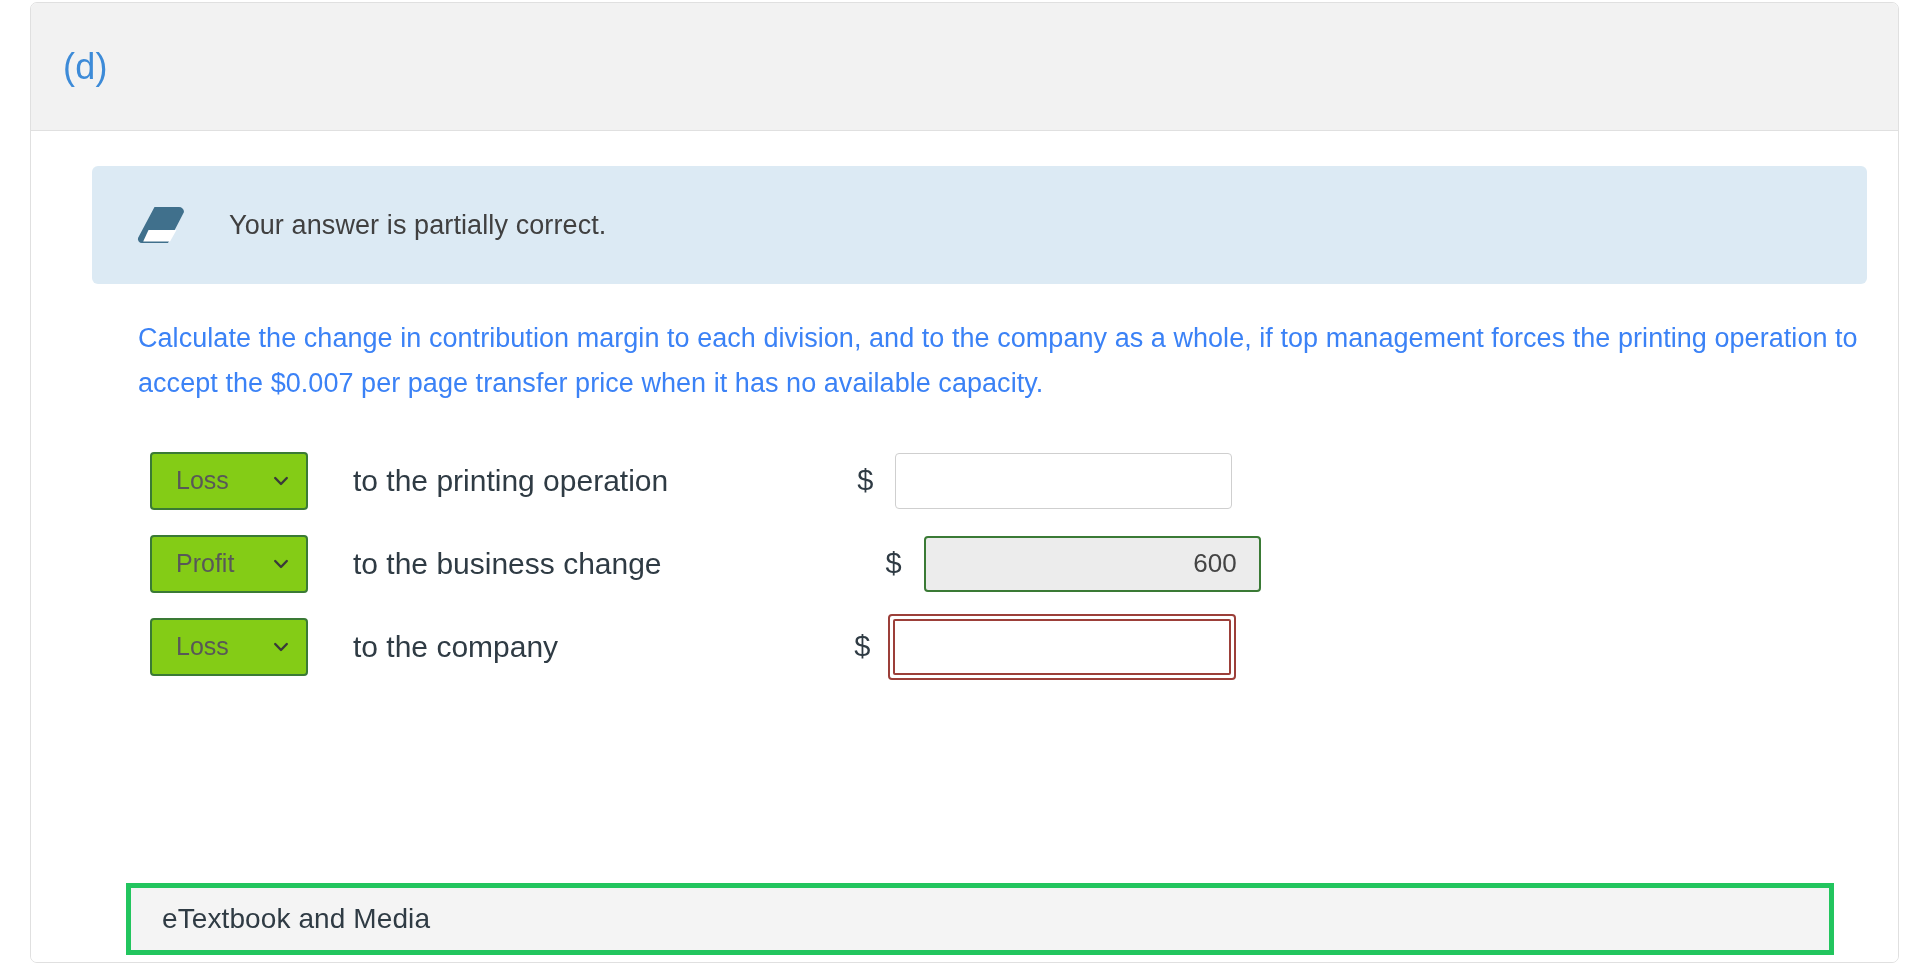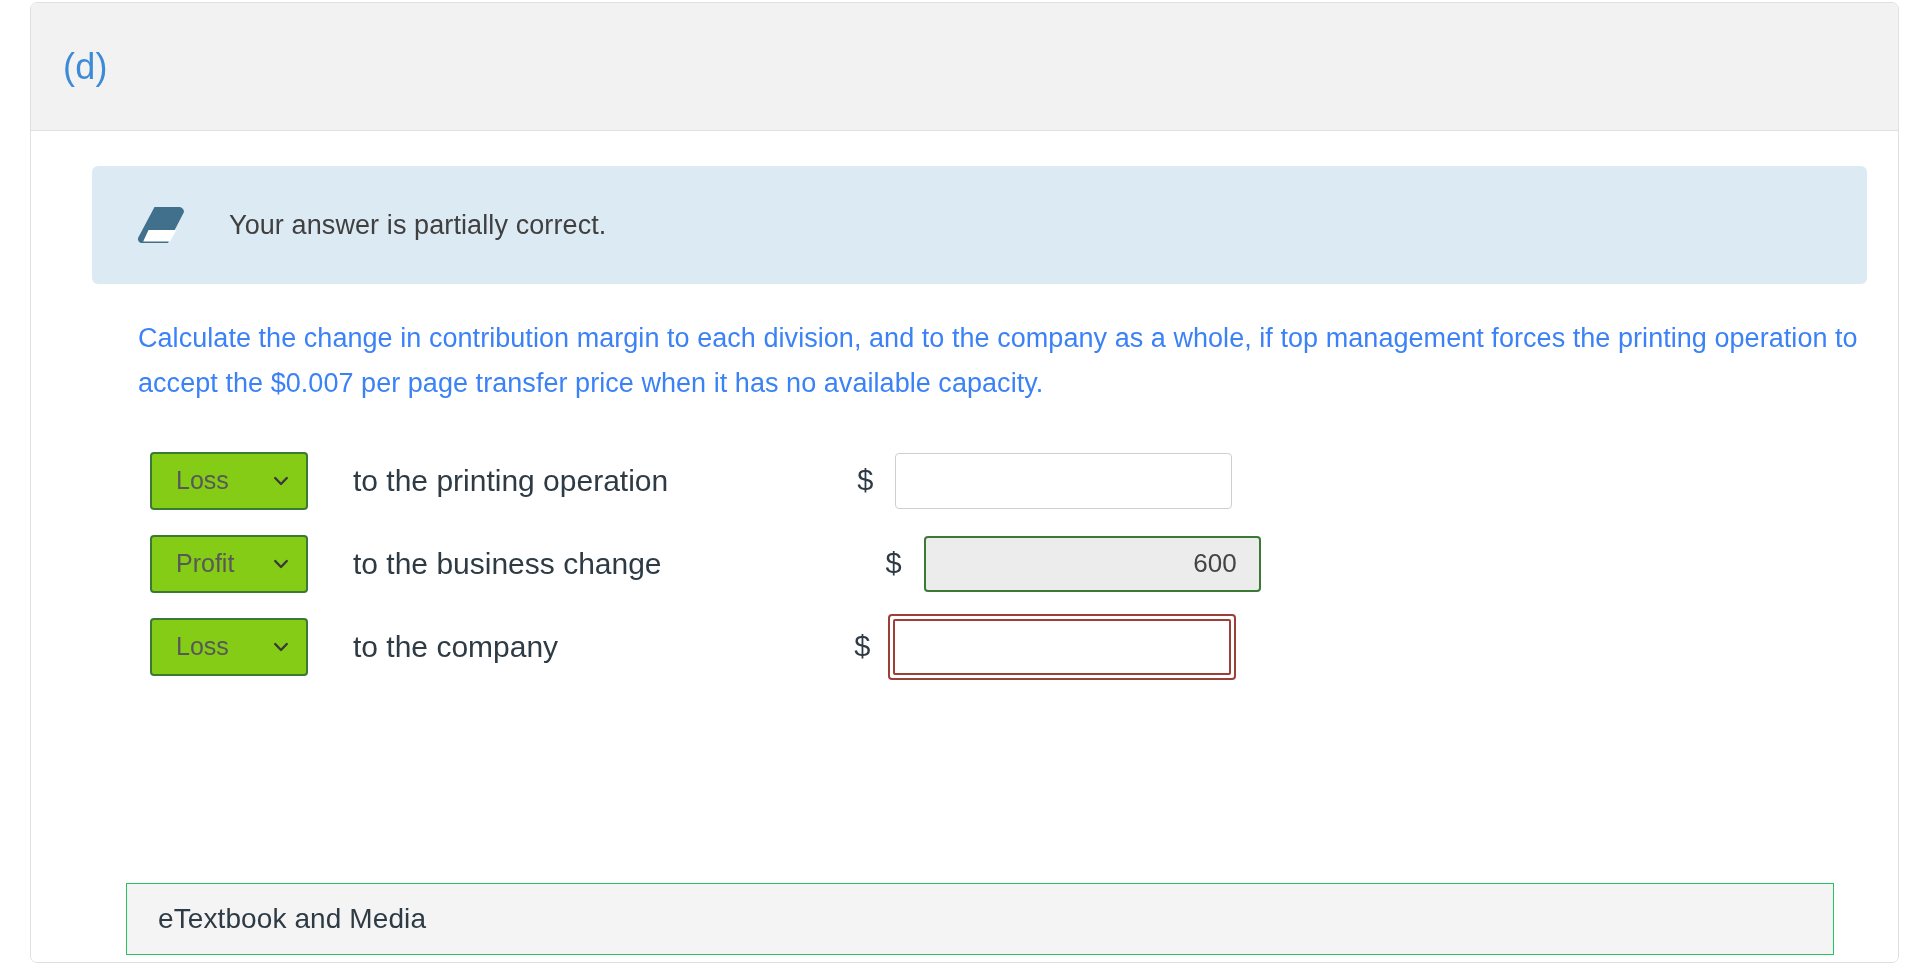--- a/index.html
+++ b/index.html
@@ -208,21 +208,21 @@
   }
 
   
   .etext {
     position: absolute;
     left: 95px;
     top: 752px;
     width: 1708px;
     height: 72px;
     background: #f4f4f4;
-    border: 1px solid #22c55e;
+    border: 5px solid #22c55e;
     display: flex;
     align-items: center;
     padding-left: 31px;
   }
   .etext-label {
     font-size: 28px;
     color: #2f3b44;
     letter-spacing: 0.1px;
   }
 </style>

